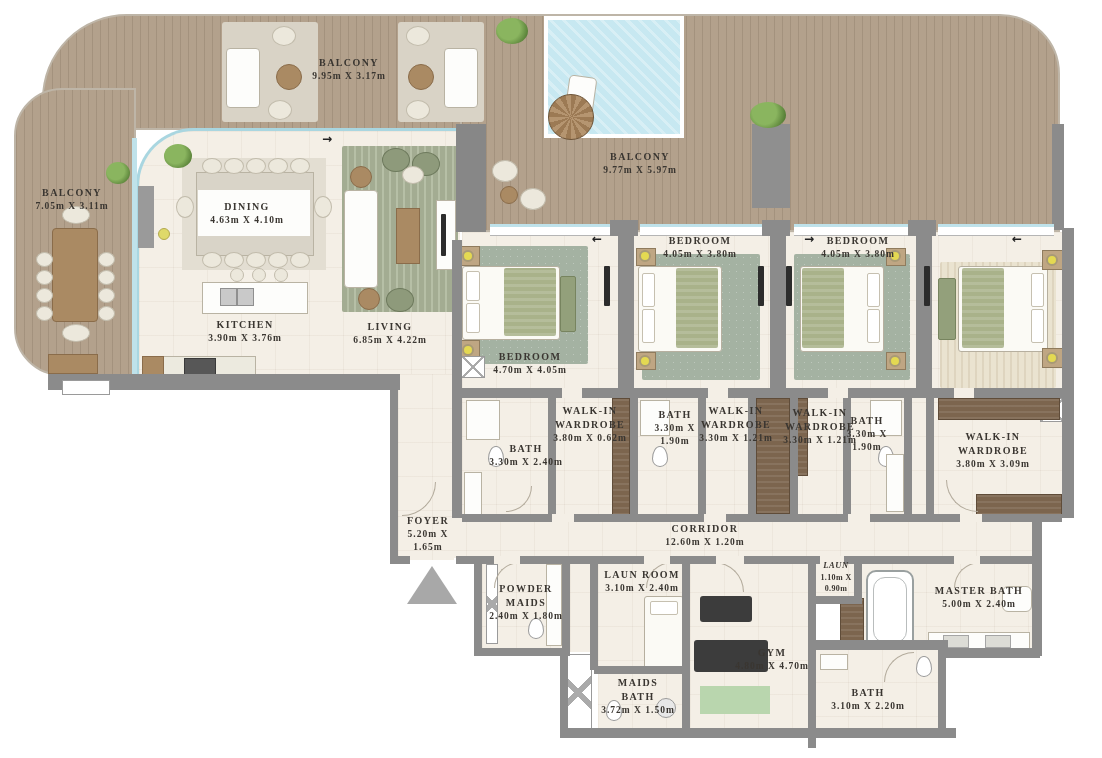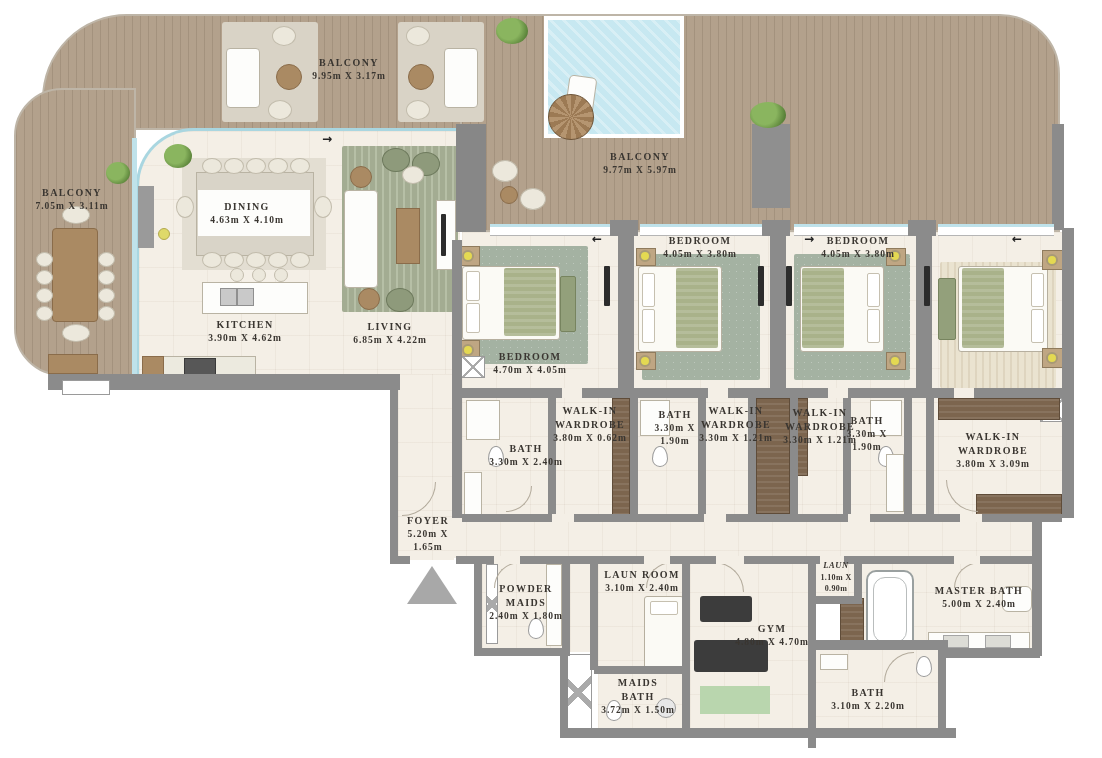--- a/index.html
+++ b/index.html
@@ -341,21 +341,21 @@
   <div class="lbl" style="left:22px;top:186px;width:100px;">
     <span class="nm">BALCONY</span>
       <span class="dm">7.05m X 3.11m</span>
     </div>
   <div class="lbl" style="left:192px;top:200px;width:110px;">
     <span class="nm">DINING</span>
       <span class="dm">4.63m X 4.10m</span>
     </div>
   <div class="lbl" style="left:185px;top:318px;width:120px;">
     <span class="nm">KITCHEN</span>
-      <span class="dm">3.90m X 4.62m</span>
+      <span class="dm">3.90m X 3.76m</span>
     </div>
   <div class="lbl" style="left:340px;top:320px;width:100px;">
     <span class="nm">LIVING</span>
       <span class="dm">6.85m X 4.22m</span>
     </div>
   <div class="lbl" style="left:585px;top:150px;width:110px;">
     <span class="nm">BALCONY</span>
       <span class="dm">9.77m X 5.97m</span>
     </div>
   <div class="lbl" style="left:477px;top:350px;width:106px;">
@@ -395,33 +395,37 @@
       <span class="dm">3.30m X 1.90m</span>
     </div>
   <div class="lbl" style="left:942px;top:430px;width:102px;">
     <span class="nm">WALK-IN WARDROBE</span>
       <span class="dm">3.80m X 3.09m</span>
     </div>
   <div class="lbl" style="left:399px;top:514px;width:58px;">
     <span class="nm">FOYER</span>
       <span class="dm">5.20m X 1.65m</span>
     </div>
+  <div class="lbl" style="left:640px;top:522px;width:130px;">
+    <span class="nm">CORRIDOR</span>
+      <span class="dm">12.60m X 1.20m</span>
+    </div>
   <div class="lbl" style="left:486px;top:582px;width:80px;">
     <span class="nm">POWDER MAIDS</span>
       <span class="dm">2.40m X 1.80m</span>
     </div>
   <div class="lbl" style="left:596px;top:568px;width:92px;">
     <span class="nm">LAUN ROOM</span>
       <span class="dm">3.10m X 2.40m</span>
     </div>
   <div class="lbl" style="left:600px;top:676px;width:76px;">
     <span class="nm">MAIDS BATH</span>
       <span class="dm">3.72m X 1.50m</span>
     </div>
-  <div class="lbl" style="left:722px;top:622px;width:100px;">
+  <div class="lbl" style="left:722px;top:646px;width:100px;">
     <span class="nm">GYM</span>
       <span class="dm">4.80m X 4.70m</span>
     </div>
   <div class="lbl sm" style="left:812px;top:560px;width:48px;">
     <span class="nm">LAUN</span>
       <span class="dm">1.10m X 0.90m</span>
     </div>
   <div class="lbl" style="left:918px;top:584px;width:122px;">
     <span class="nm">MASTER BATH</span>
       <span class="dm">5.00m X 2.40m</span>

